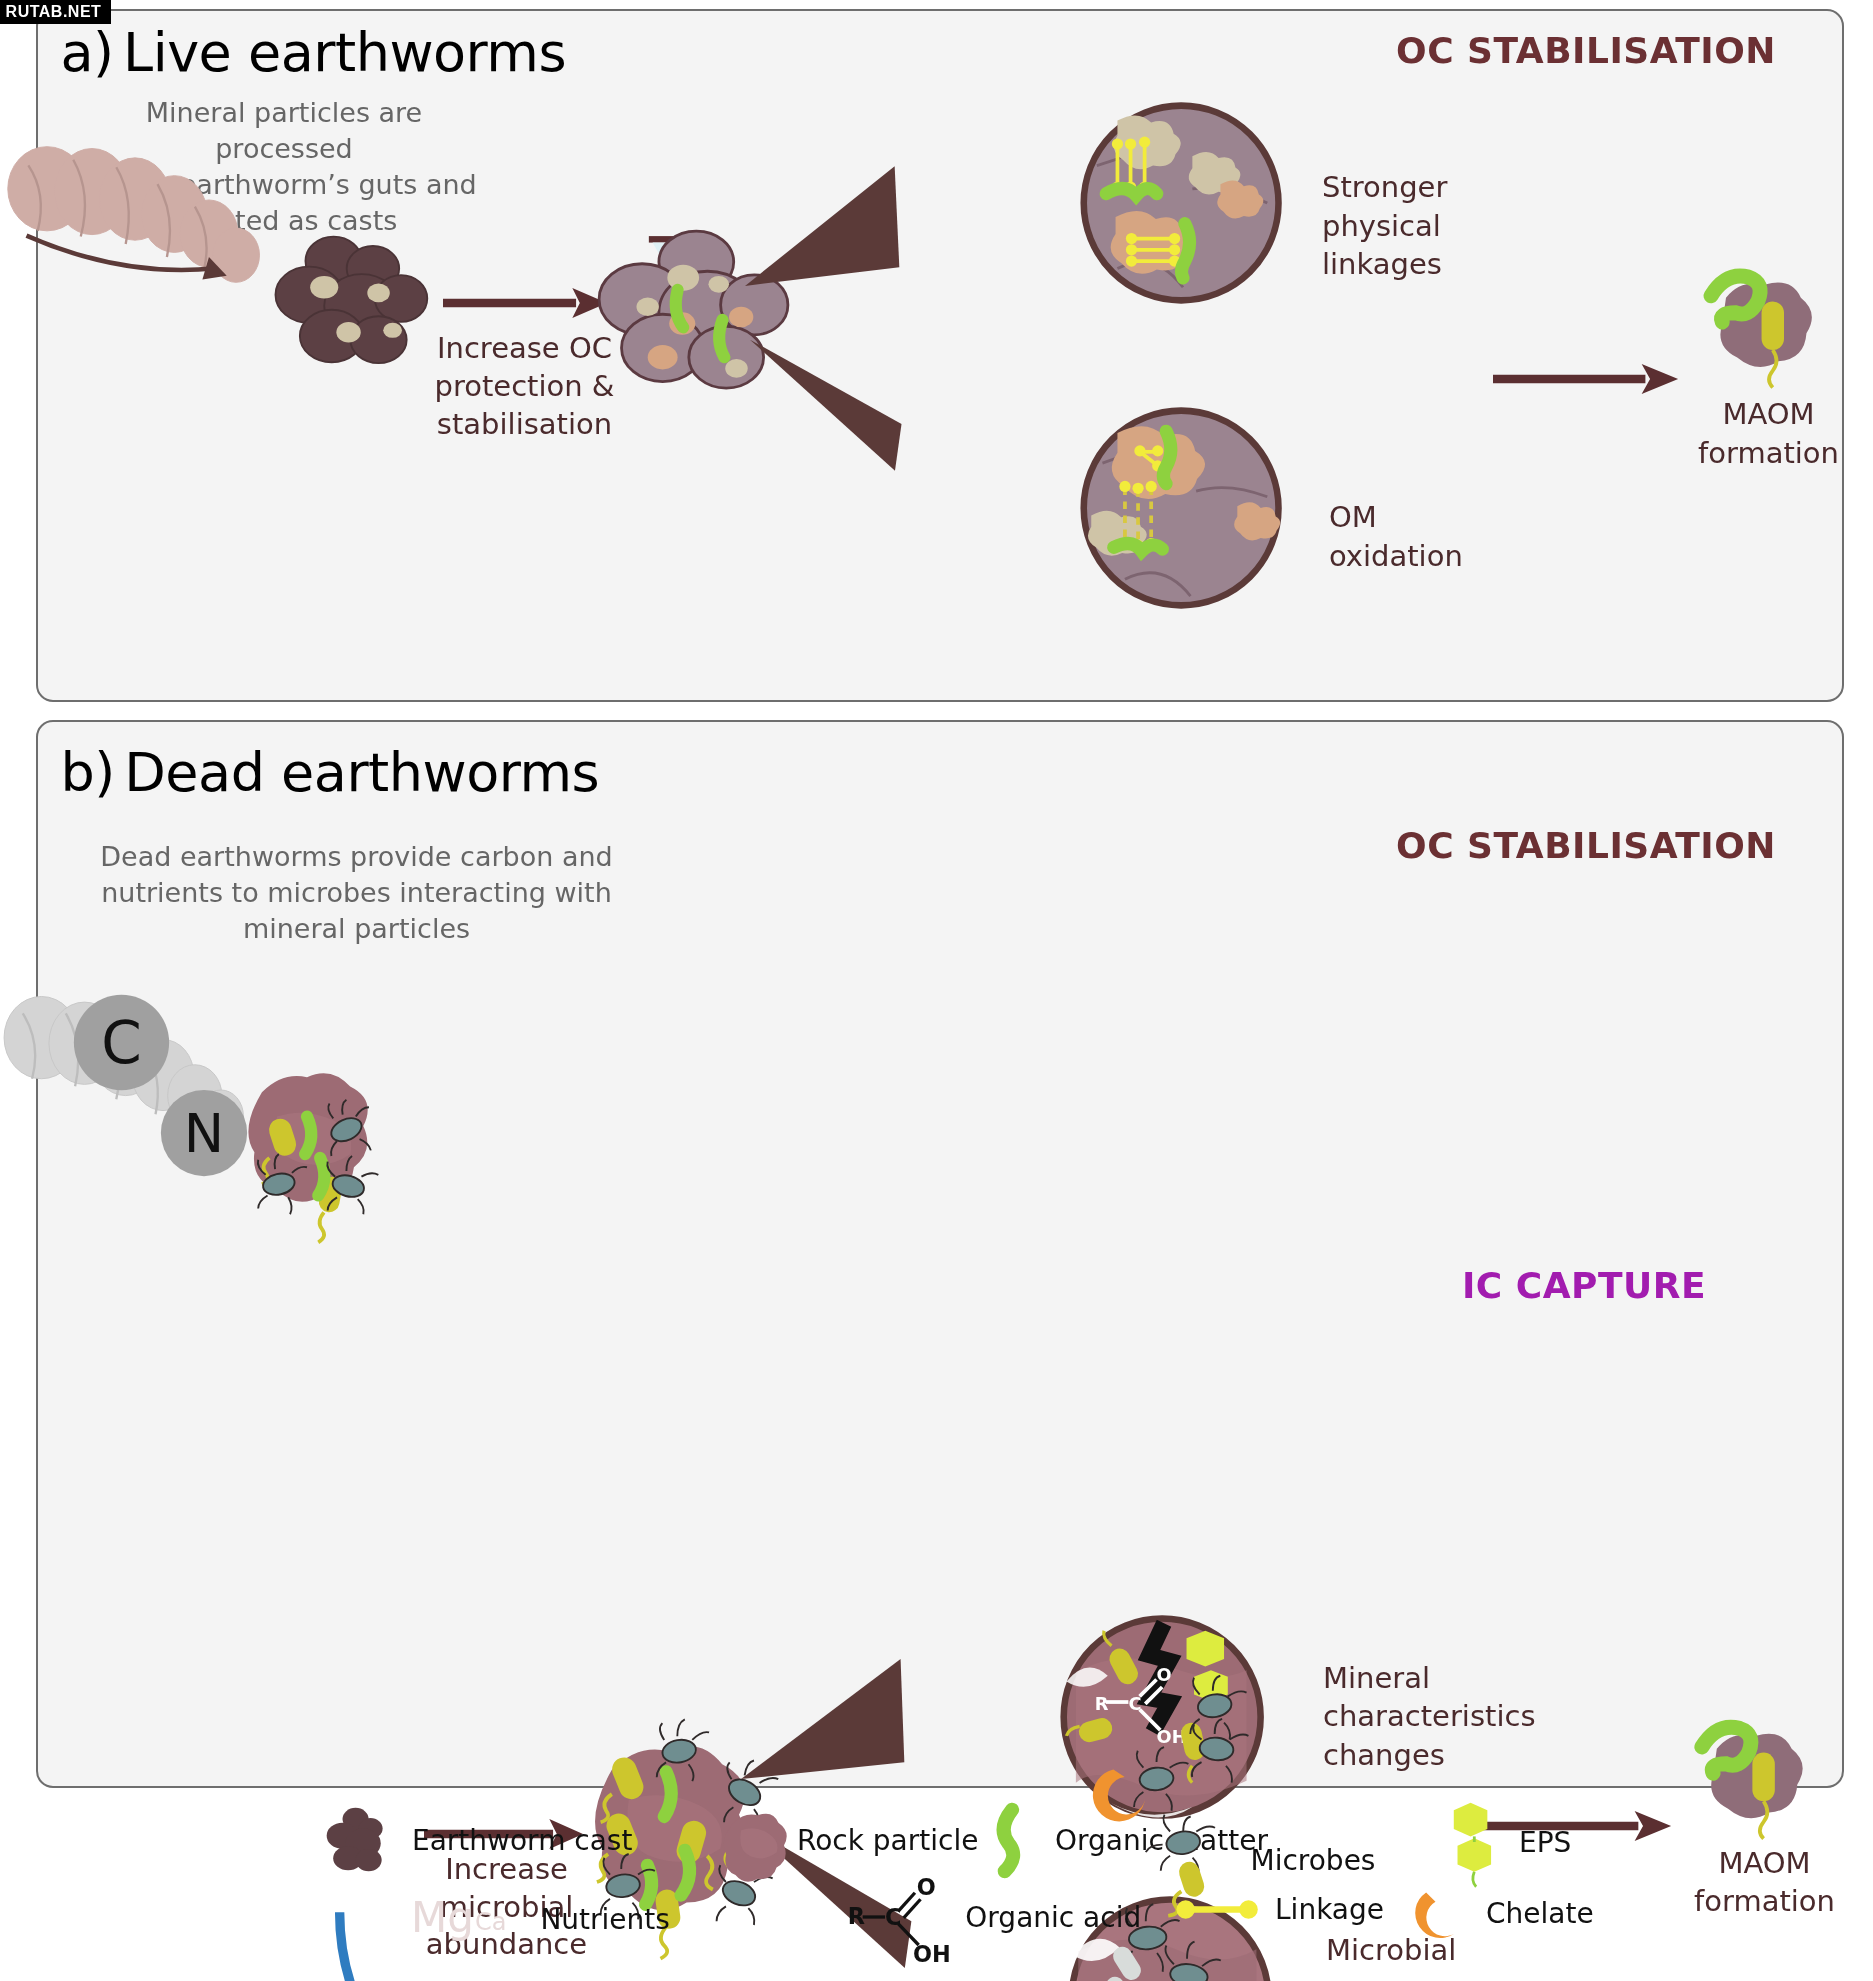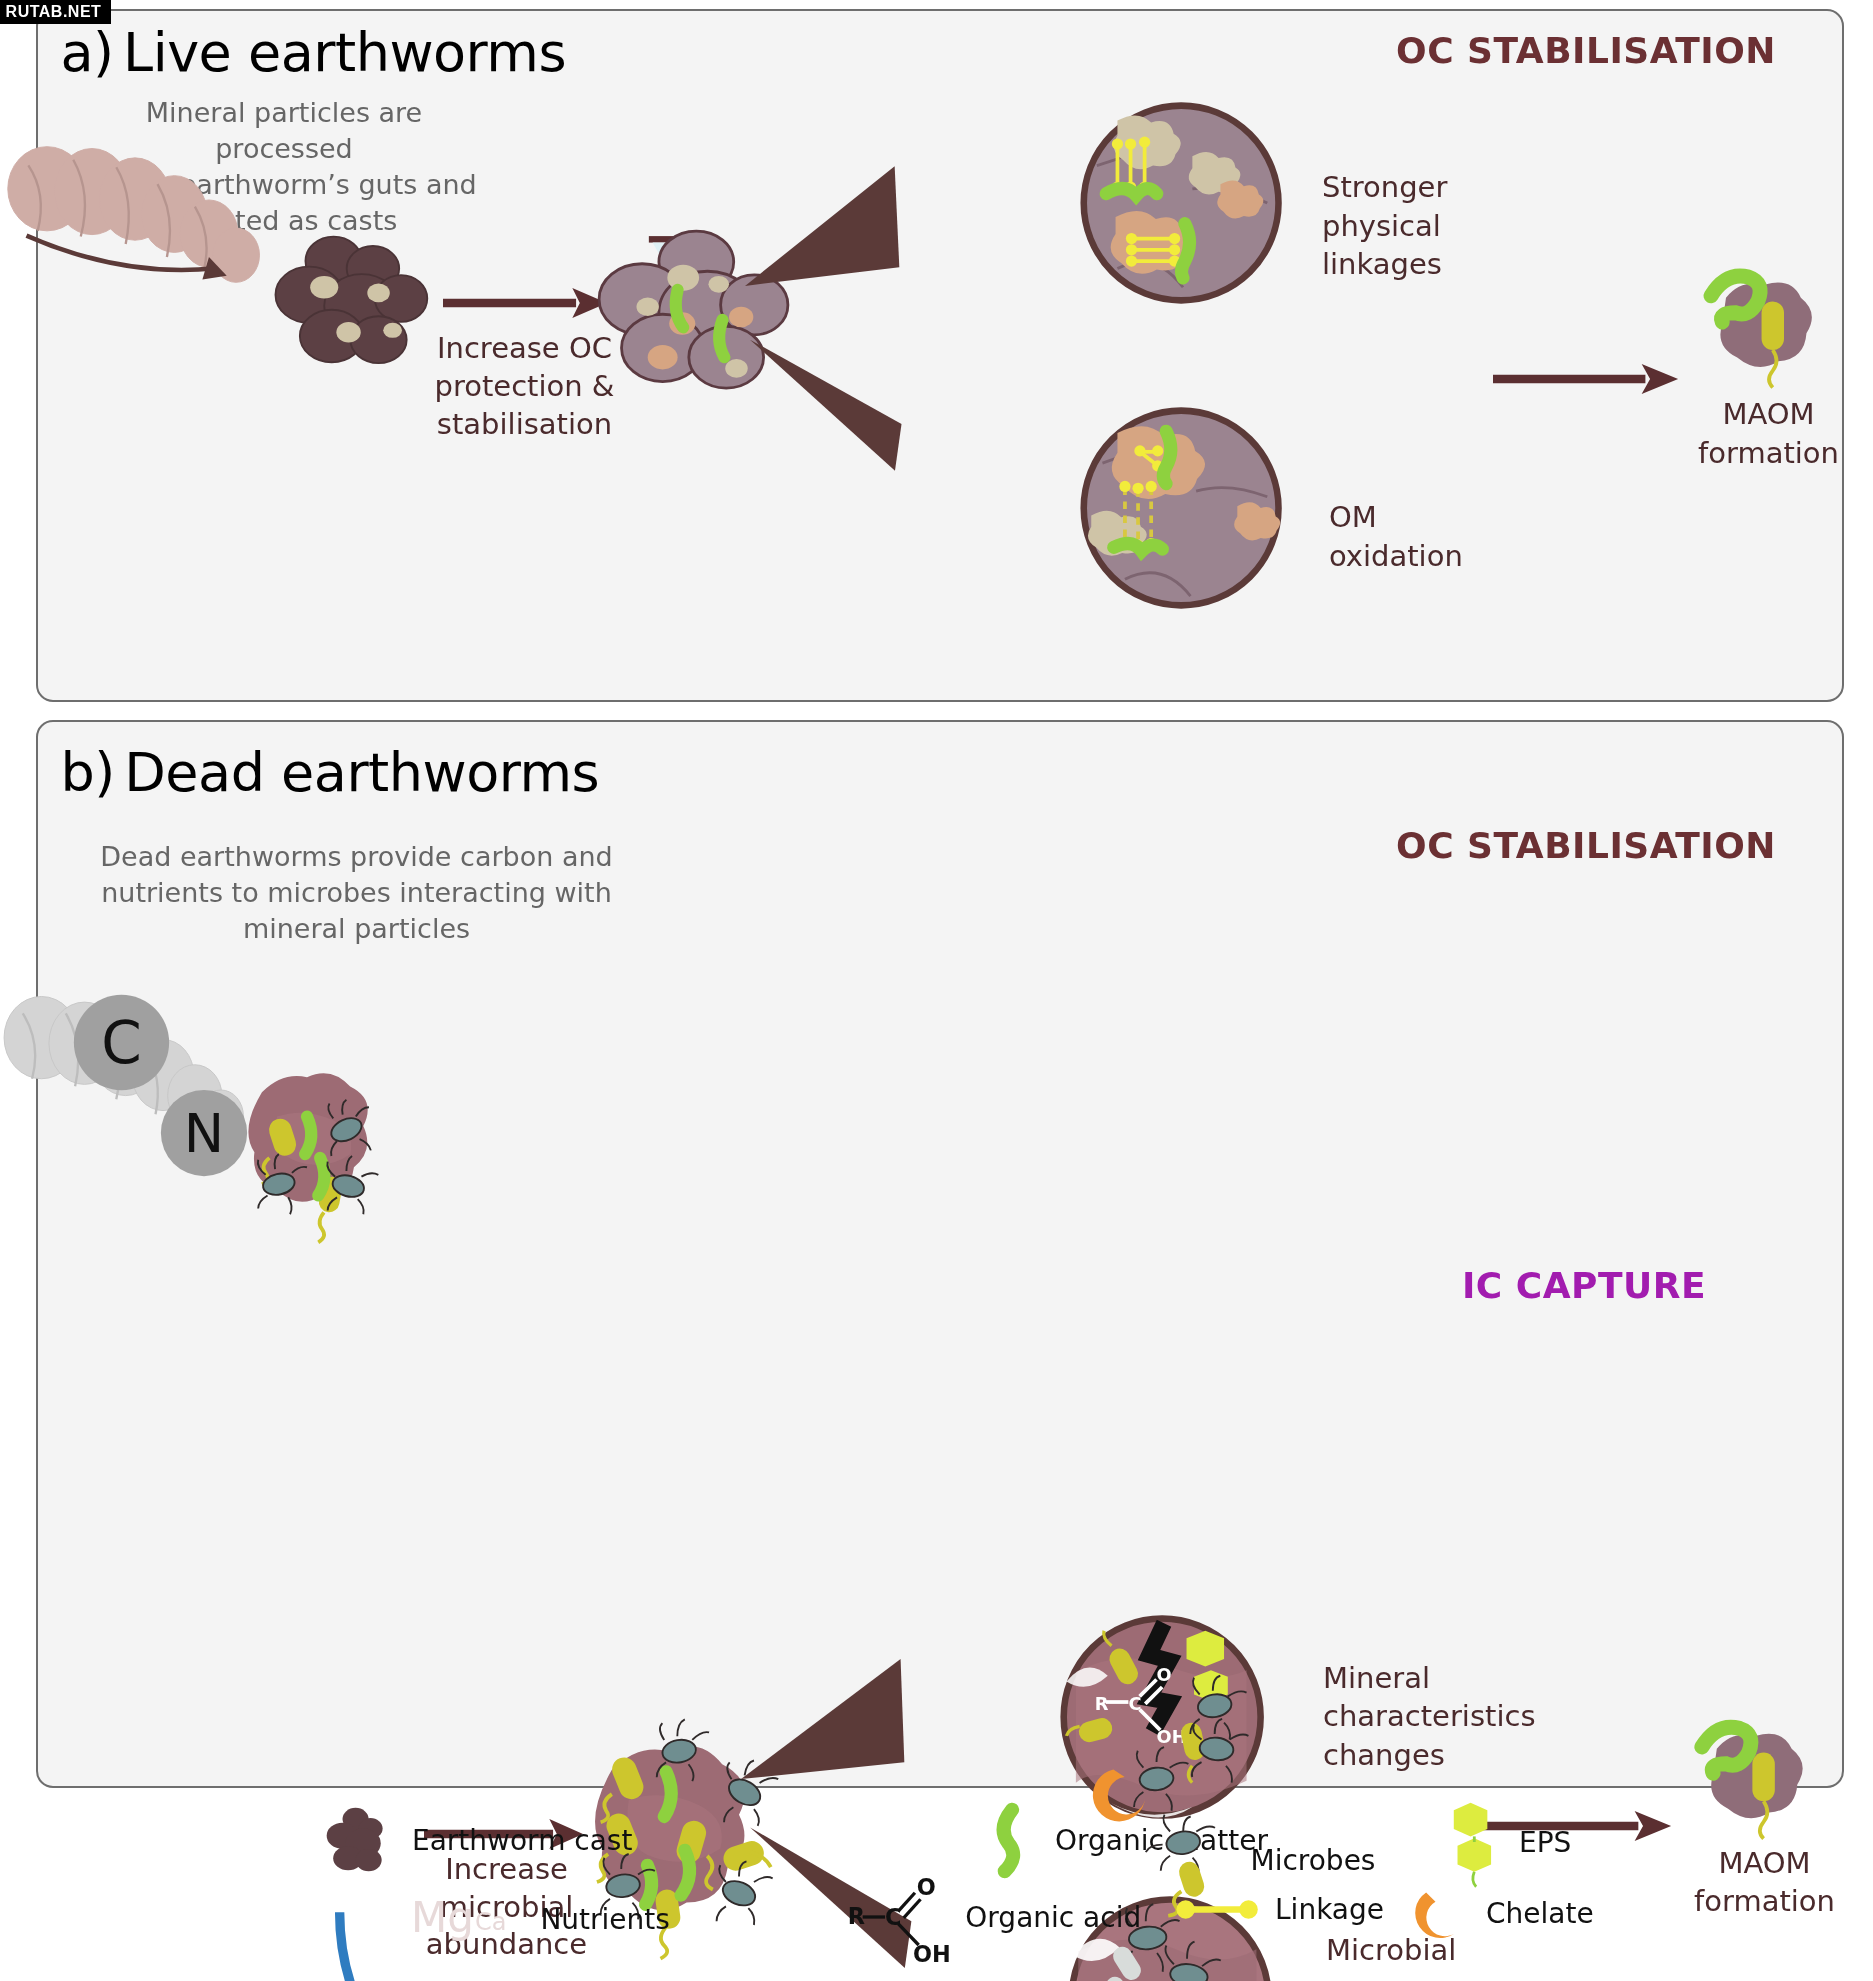--- a/index.html
+++ b/index.html
@@ -537,20 +537,29 @@
             <ellipse cx="22" cy="32" rx="17" ry="14"></ellipse>
               <ellipse cx="44" cy="40" rx="19" ry="16"></ellipse>
             <ellipse cx="28" cy="56" rx="16" ry="13"></ellipse>
               <ellipse cx="50" cy="58" rx="14" ry="12"></ellipse>
           </g>
         </svg>
       </div>
       <div class="leg-text">Earthworm cast</div>
     </div>
 
+    <div class="leg-item" style="left:679px;top:9.4px;">
+      <div class="leg-glyph">
+        <svg width="69" height="69" viewBox="0 0 74 74">
+          <path d="M20 18 q12 -12 26 -8 q16 -6 22 8 q14 10 6 24 q6 16 -8 24 q-4 14 -20 12 q-14 8 -24 -4 q-14 -6 -10 -22 q-8 -16 8 -34 z" fill="#9d6b74"></path>
+          <path d="M28 26 q16 -6 30 4 q12 8 8 20 q-14 10 -28 4 q-14 -6 -10 -28 z" fill="#a9757e" opacity=".6"></path>
+        </svg>
+      </div>
+      <div class="leg-text">Rock particle</div>
+    </div>
 
     <div class="leg-item" style="left:937px;top:9.4px;">
       <div class="leg-glyph">
         <svg width="69" height="69" viewBox="0 0 74 74">
           <path d="M42 4 Q26 24 38 40 Q50 54 34 70" stroke="#8ed13f" stroke-width="15" fill="none" stroke-linecap="round"></path>
         </svg>
       </div>
       <div class="leg-text">Organic matter</div>
     </div>
 

